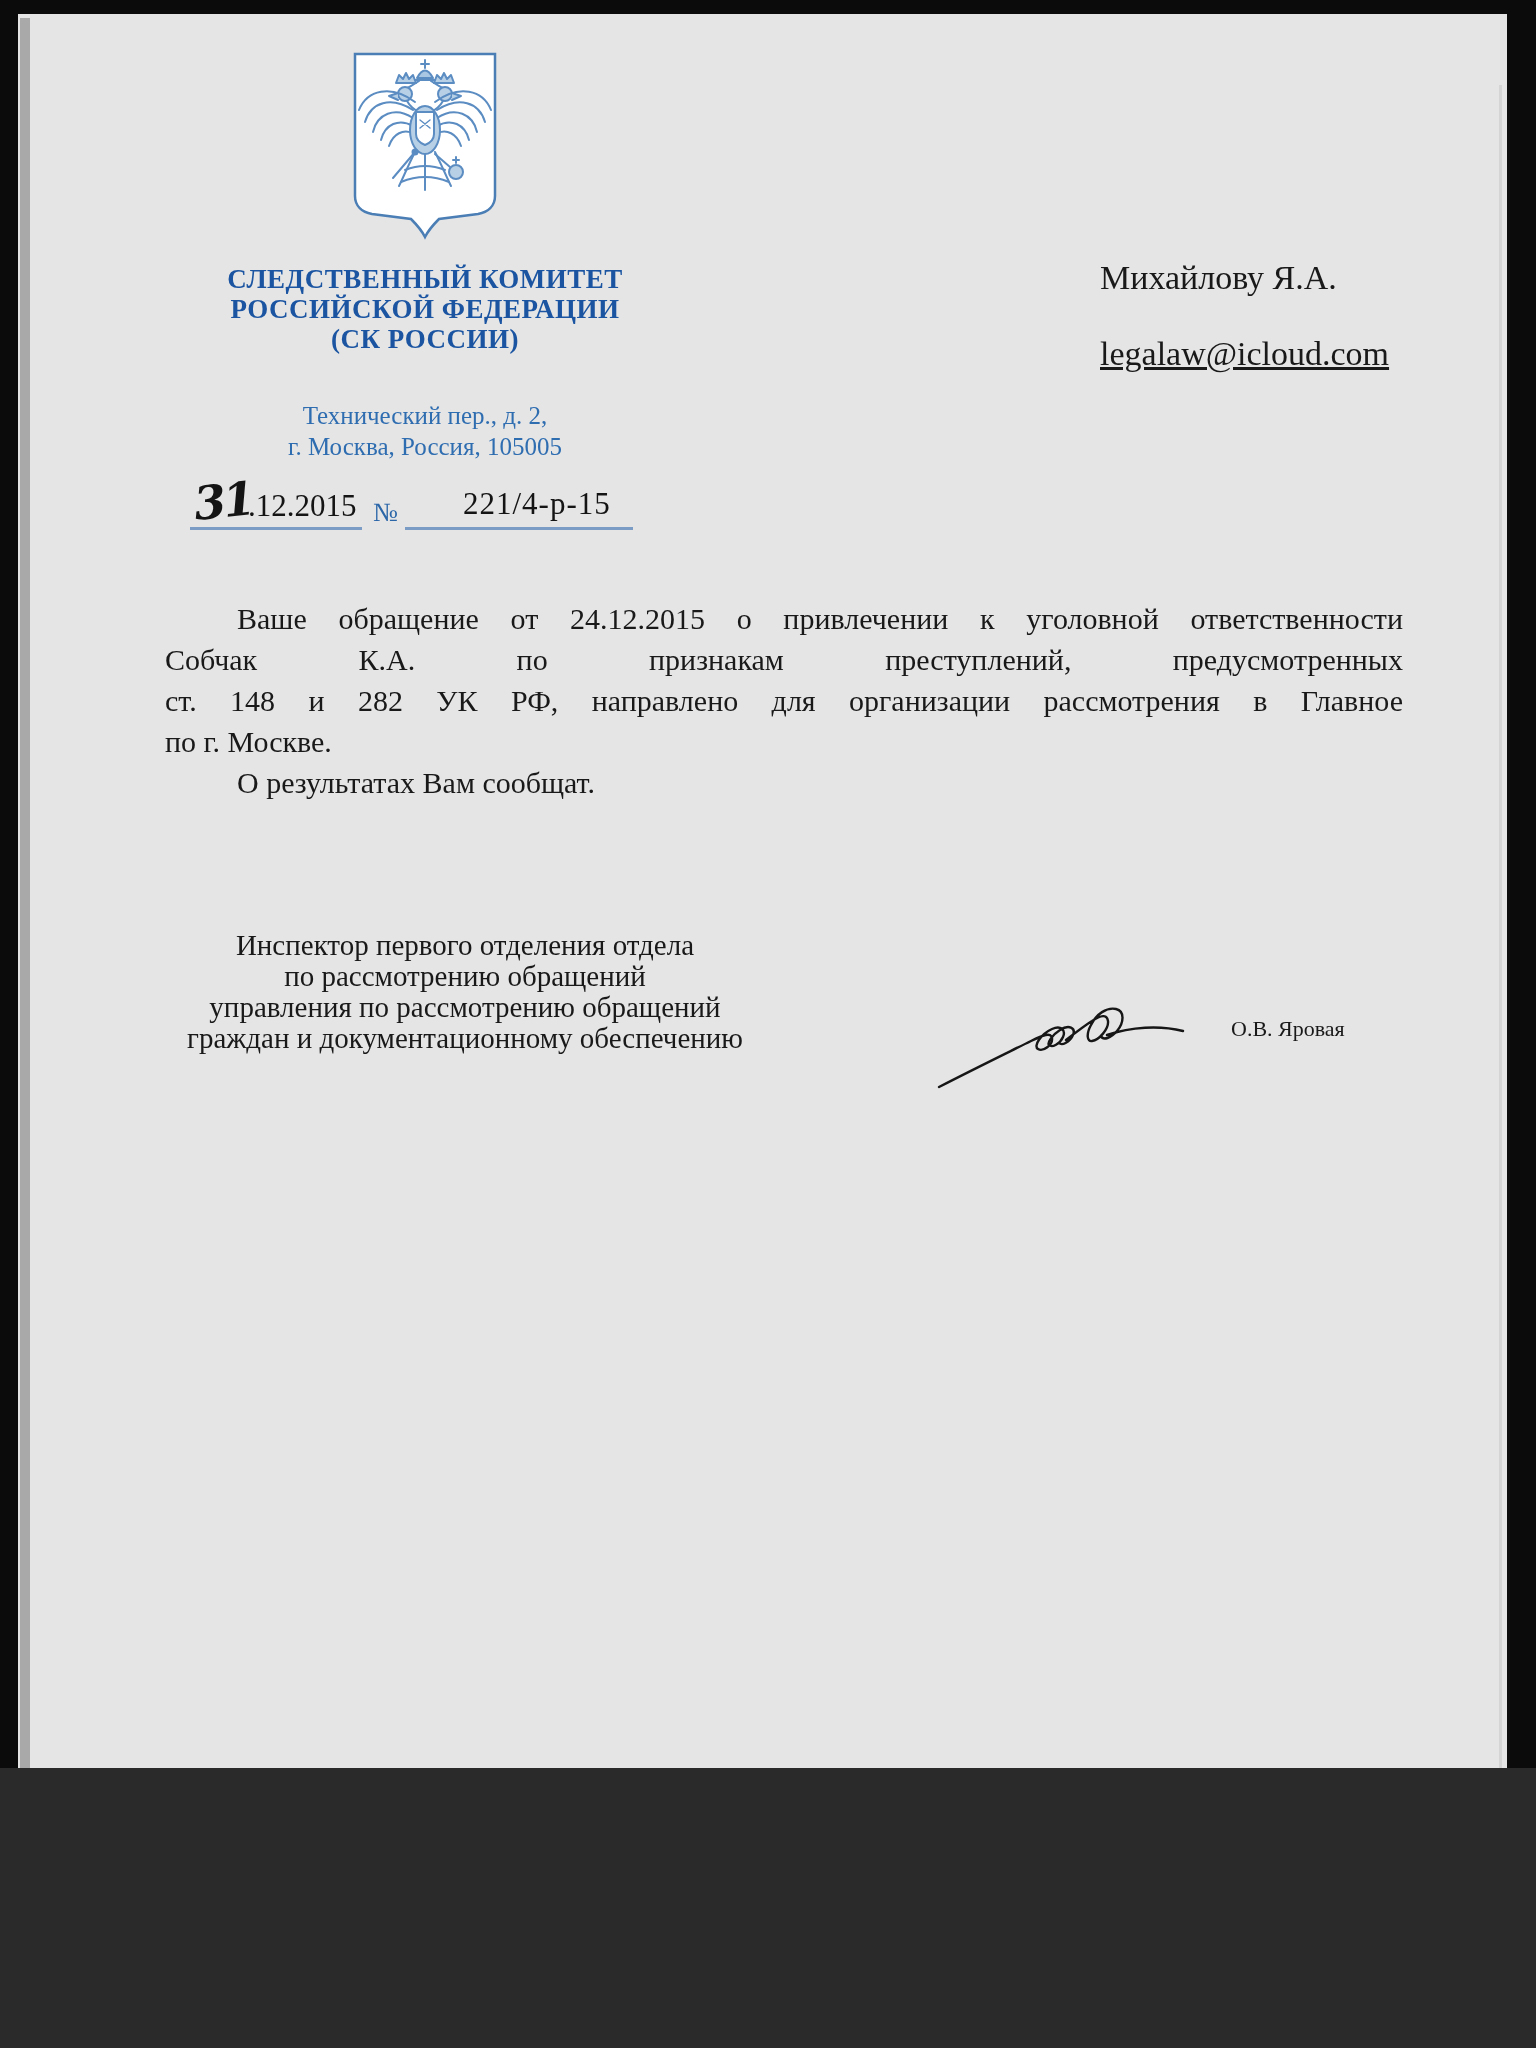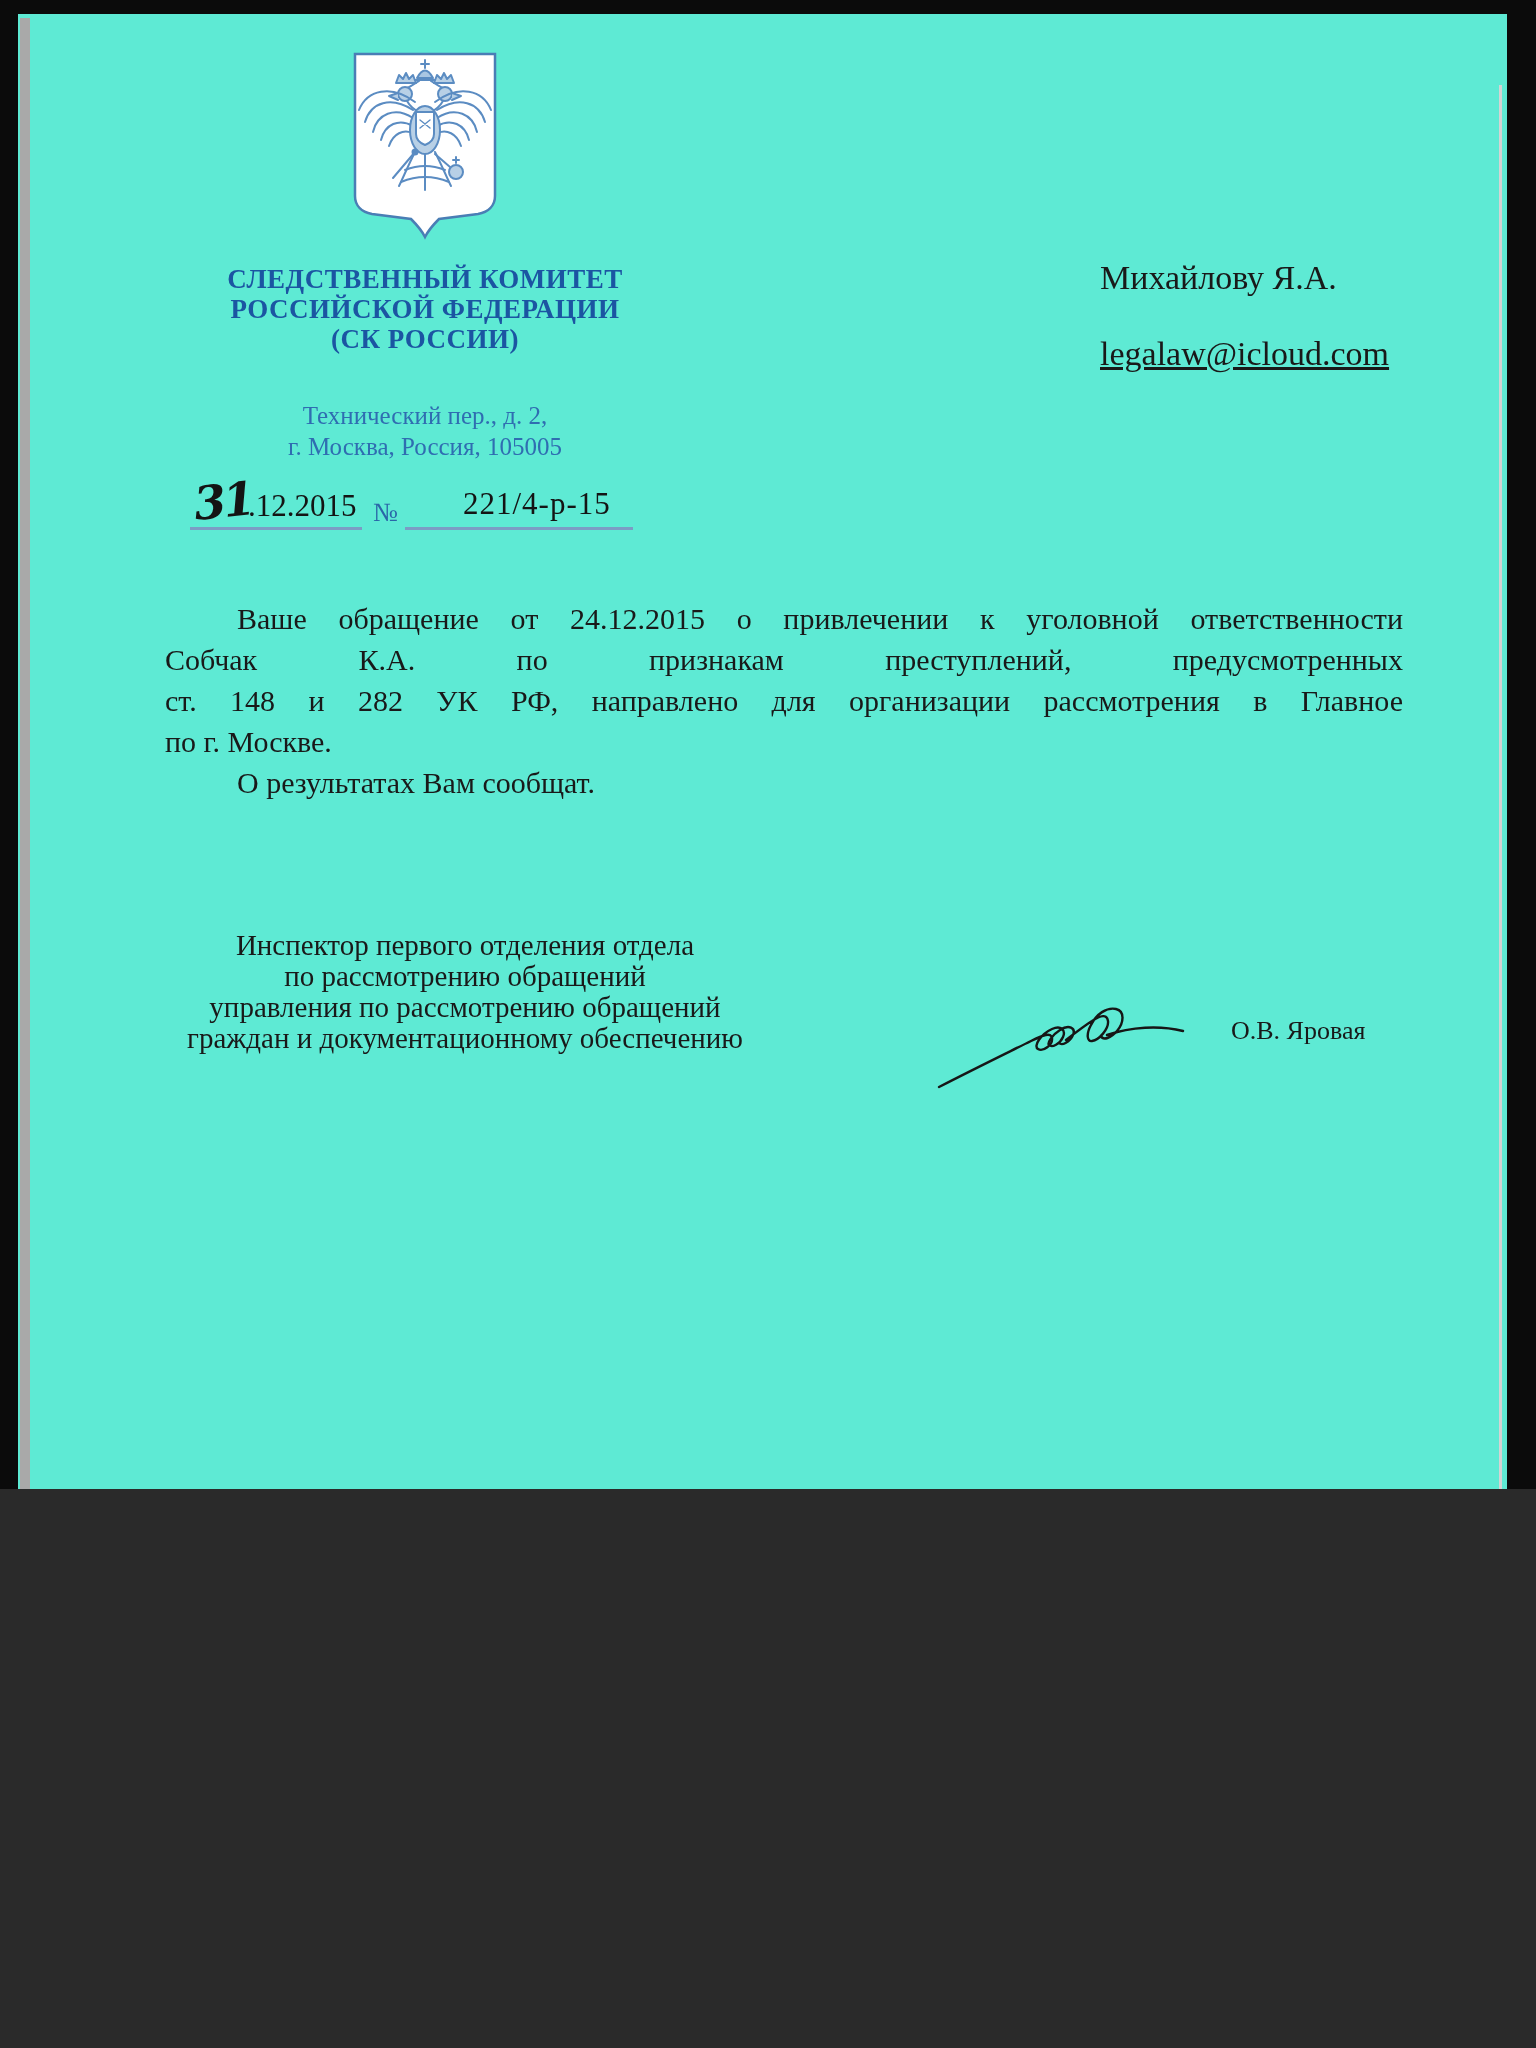--- a/index.html
+++ b/index.html
@@ -1,17 +1,17 @@
 <!DOCTYPE html>
 <html><head>
 <meta charset="utf-8">
 <style>
   html,body{margin:0;padding:0;background:#2a2a2a;}
   .page{
-    position:relative;width:1536px;height:1489px;background:#5eead4;
+    position:relative;width:1536px;height:1768px;background:#e5e5e5;
     overflow:hidden;font-family:"Liberation Serif","DejaVu Serif",serif;color:#191919;
   }
   
   .edge-top{position:absolute;left:0;top:0;width:1536px;height:14px;background:#0b0b0b;}
   .edge-left{position:absolute;left:0;top:0;width:18px;height:2048px;background:#0b0b0b;}
   .edge-right{position:absolute;left:1507px;top:0;width:29px;height:2048px;background:#0b0b0b;}
   .fold-left{position:absolute;left:20px;top:18px;width:10px;height:2030px;background:#a9a9a9;}
   .fold-right{position:absolute;left:1499px;top:85px;width:3px;height:1963px;background:#d4d4d4;}
 
   .emblem{position:absolute;left:349px;top:50px;}
@@ -39,21 +39,21 @@
 
   .recipient{position:absolute;left:1100px;top:260px;font-size:34px;line-height:36px;}
   .recipient .r-email{margin-top:40px;text-decoration:underline;}
 
   .body-block{position:absolute;left:165px;top:598px;width:1238px;font-size:30px;line-height:41px;}
   .jline{text-align:justify;text-align-last:justify;}
   .indent{text-indent:72px;}
 
   .sig-title{position:absolute;left:165px;top:930px;width:600px;font-size:29px;line-height:31px;text-align:center;}
   .sig-scrawl{position:absolute;left:933px;top:1005px;}
-  .sig-name{position:absolute;left:1231px;top:1016px;font-size:26px;}
+  .sig-name{position:absolute;left:1231px;top:1016px;font-size:22px;}
 
   .stamp-box{
     position:absolute;left:1139px;top:2006px;width:282px;height:90px;
     border:2px solid #1c1c1c;text-align:center;font-size:23px;line-height:28px;
     padding-top:8px;box-sizing:border-box;color:#161616;
   }
 </style>
 </head>
 <body>
 

